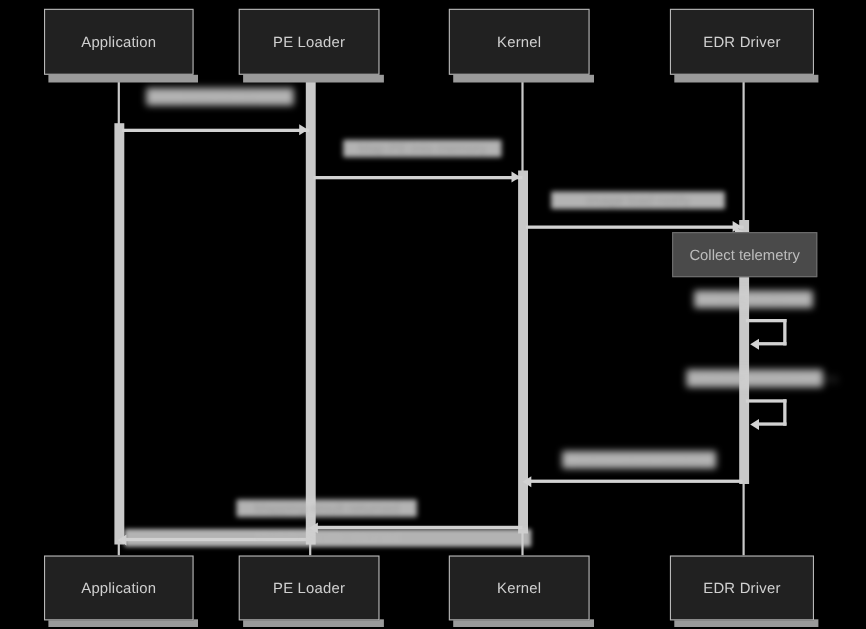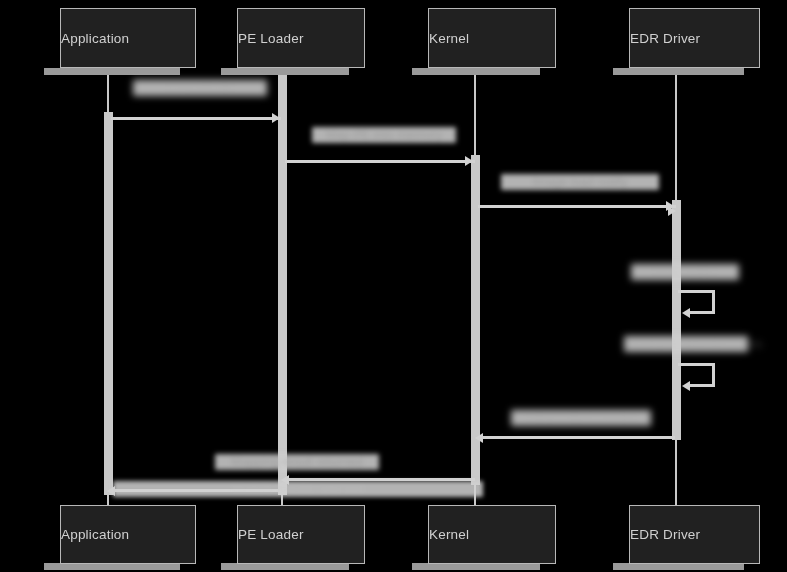--- a/index.html
+++ b/index.html
@@ -22,24 +22,24 @@
   
   .participant {
     position: absolute;
     box-sizing: border-box;
     background: #212121;
     border: 1px solid #b8b8b8;
     color: #d0d0d0;
     font-size: 13.5px;
     display: flex;
     align-items: center;
+    justify-content: center;
     letter-spacing: .2px;
     text-align: center;
     z-index: 6;
-    margin-left: 20px;
   }
   .participant-shadow {
     position: absolute;
     background: #9a9a9a;
     z-index: 5;
   }
 
   
   .lifeline {
     position: absolute;
@@ -164,20 +164,23 @@
 
   <div class="msg-line" style="left:285px; top:160px; width:190px;"></div>
   <div class="arrowhead right" style="left:465px; top:156px;"></div>
   <div class="msg-label blurred" style="left:312px; top:127px; width:134px;">Map PE into memory</div>
 
   <div class="msg-line" style="left:478px; top:205px; width:198px;"></div>
   <div class="arrowhead right" style="left:666px; top:201px;"></div>
   <div class="msg-label blurred" style="left:501px; top:174px; width:148px;">Image load notify</div>
 
   <div class="arrowhead right" style="left:668px; top:206px;"></div>
+  <div class="note-label" style="left:611px; top:211px; width:132px; height:41px;">
+    <span>Collect telemetry</span>
+  </div>
 
   <div class="msg-label blurred heavy" style="left:631px; top:264px; width:98px;">Scan buffer</div>
 
   <div class="msg-seg" style="left:678px; top:290px; width:37px; height:3px;"></div>
   <div class="msg-seg" style="left:712px; top:290px; width:3px; height:24px;"></div>
   <div class="msg-seg" style="left:690px; top:311px; width:25px; height:3px;"></div>
   <div class="arrowhead left" style="left:682px; top:308px;"></div>
 
   <div class="msg-label blurred heavy" style="left:624px; top:336px; width:114px;">Evaluate detection rules</div>
   <div class="msg-seg" style="left:678px; top:363px; width:37px; height:3px;"></div>

